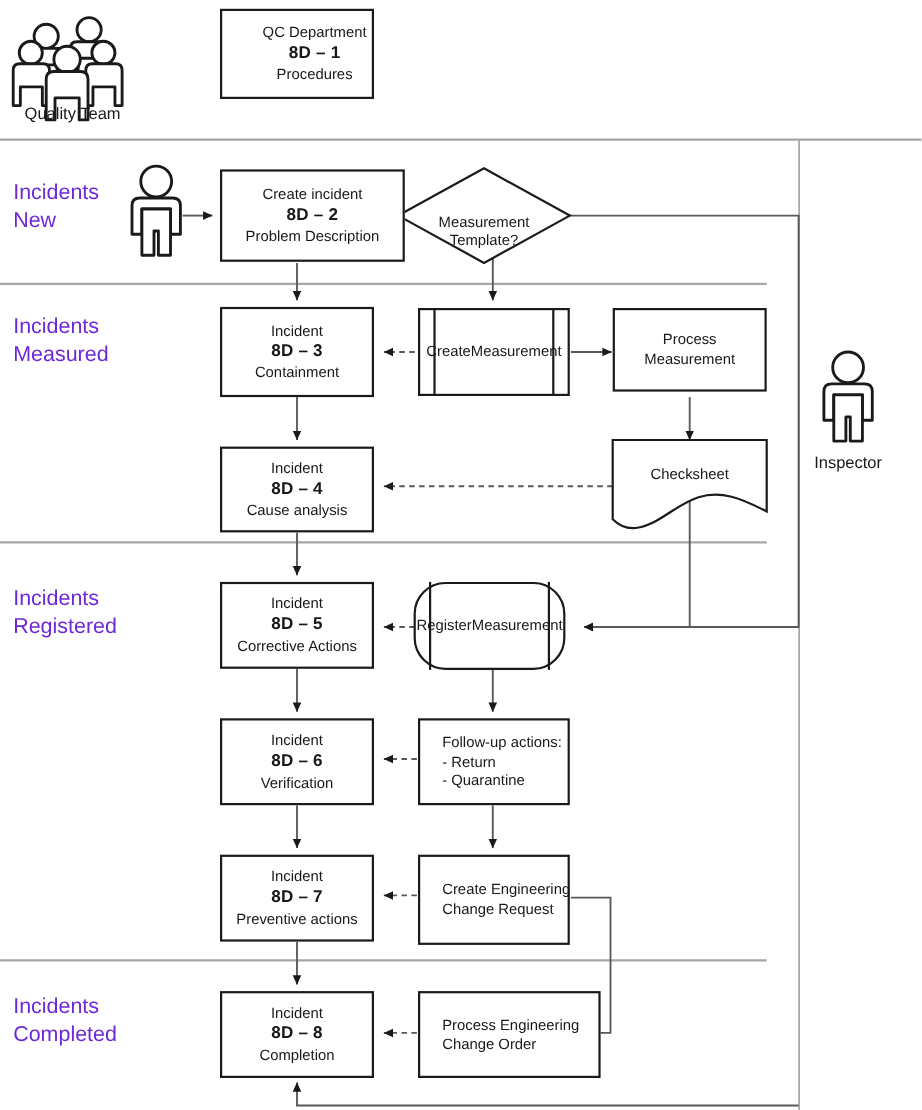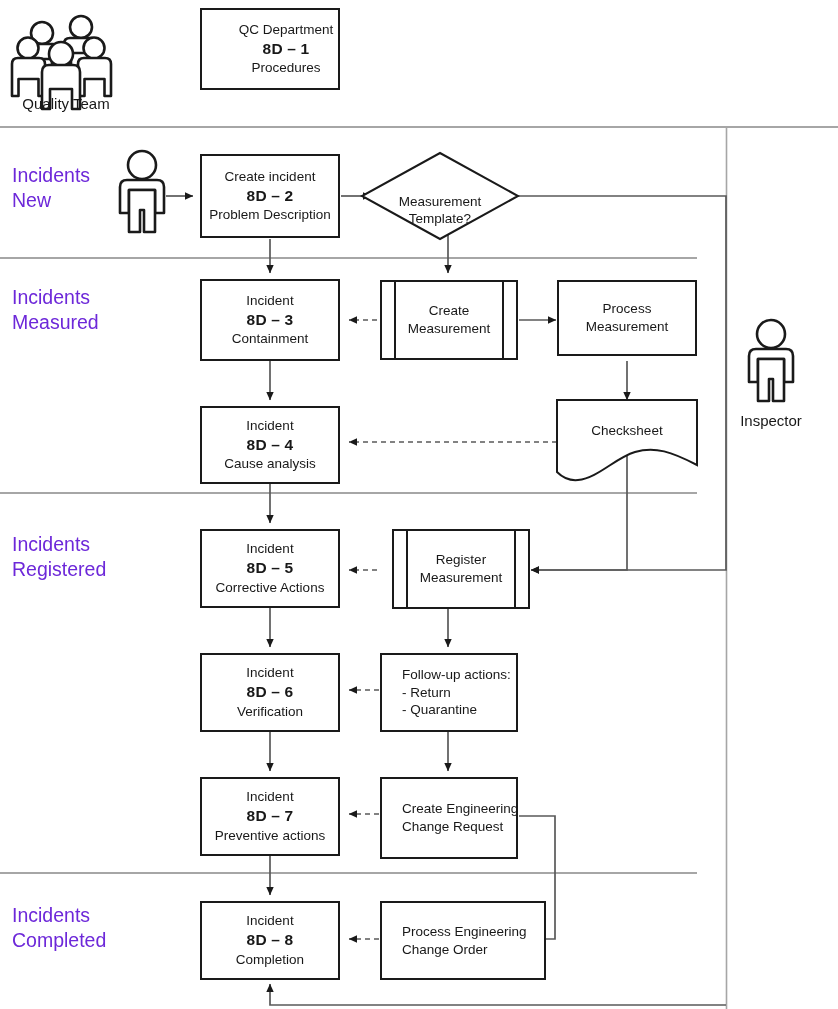--- a/index.html
+++ b/index.html
@@ -59,21 +59,21 @@
     bottom: -2px;
     width: 0;
     border-left: 2px solid #1a1a1a;
   }
   .subproc .inner-l { left: 12px; }
   .subproc .inner-r { right: 12px; }
   .subproc .sp-text {
     position: absolute;
     left: 14px; right: 14px; top: 0; bottom: 0;
     display: flex;
-    flex-direction: column;
+    flex-direction: row;
     align-items: center;
     justify-content: center;
     text-align: center;
     font-size: 13.5px;
     line-height: 1.32;
   }
   .lane-label {
     position: absolute;
     font-size: 19.5px;
     line-height: 1.28;
@@ -224,21 +224,21 @@
 
   <div class="actor-label" style="left:0px; top:95px; width:132px;">Quality Team</div>
   <div class="actor-label" style="left:711px; top:412px; width:120px;">Inspector</div>
 
   <div class="node" style="left:200px; top:8px; width:140px; height:82px;padding-left:32px;">
     <span class="ln">QC Department</span>
     <span class="ln strong">8D – 1</span>
     <span class="ln">Procedures</span>
   </div>
 
-  <div class="node" style="left:200px; top:154px; width:140px; height:84px;">
+  <div class="node" style="left:200px; top:154px; width:168px; height:84px;">
     <span class="ln">Create incident</span>
     <span class="ln strong">8D – 2</span>
     <span class="ln">Problem Description</span>
   </div>
 
   <div class="shape-label" style="left:380px; top:175px; width:120px;">
     <span class="ln">Measurement</span>
     <span class="ln">Template?</span>
   </div>
 
@@ -269,21 +269,21 @@
   </div>
 
   <div class="shape-label" style="left:557px; top:422px; width:140px;">Checksheet</div>
 
   <div class="node" style="left:200px; top:529px; width:140px; height:79px;">
     <span class="ln">Incident</span>
     <span class="ln strong">8D – 5</span>
     <span class="ln">Corrective Actions</span>
   </div>
 
-  <div class="subproc" style="left:392px; top:529px; width:138px; height:80px;">
+  <div class="subproc" style="left:376px; top:529px; width:138px; height:80px;border-radius:29px;">
     <span class="inner-l"></span>
     <span class="inner-r"></span>
     <span class="sp-text">
       <span class="ln">Register</span>
       <span class="ln">Measurement</span>
     </span>
   </div>
 
   <div class="node" style="left:200px; top:653px; width:140px; height:79px;">
     <span class="ln">Incident</span>

